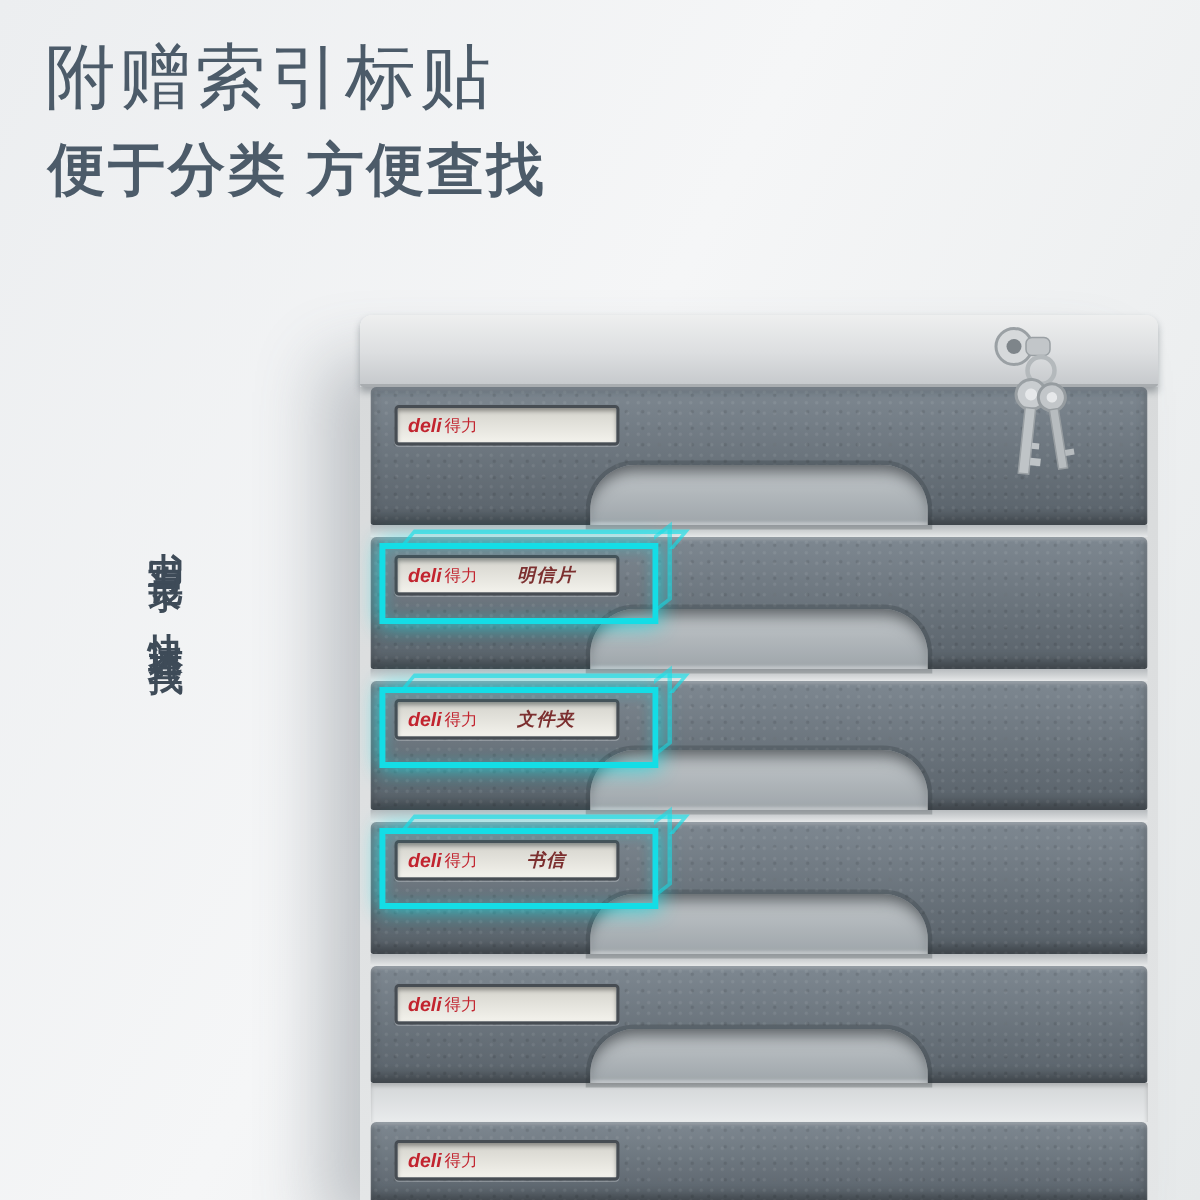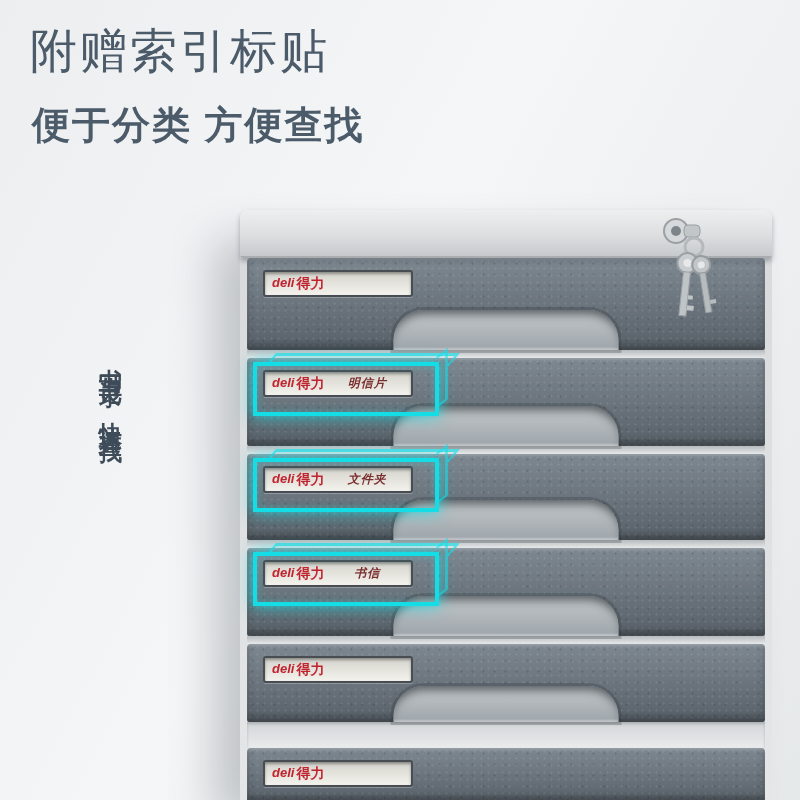--- a/index.html
+++ b/index.html
@@ -11,21 +11,21 @@
     font-family:"Liberation Sans",sans-serif;
   }
 
   
   .title{
     position:absolute;left:30px;top:20px;margin:0;
     font-size:47px;font-weight:400;letter-spacing:3px;
     color:var(--title-color,#4c5b69);
   }
   .subtitle{
-    position:absolute;left:32px;top:100px;margin:0;
+    position:absolute;left:32px;top:88px;margin:0;
     font-size:38px;font-weight:700;letter-spacing:2px;
     color:var(--title-color,#4c5b69);
   }
   .corner{
     position:absolute;right:26px;top:24px;text-align:right;
     font-size:13px;font-weight:600;letter-spacing:2px;color:#59646e;line-height:1.6;
   }
   .corner .slash{display:block;margin-top:10px;font-weight:400;}
 
   
@@ -82,26 +82,26 @@
   .d4{height:88px;} .d5{height:78px;} .d6{flex:1 1 auto;}
 
   .label-slot{
     position:absolute;left:16px;top:12px;width:150px;height:27px;
     display:flex;align-items:center;gap:6px;padding:0 7px;box-sizing:border-box;
     background:linear-gradient(#d4d3cc,#f3f2ec);
     border:2px solid #474d53;border-radius:3px;
     box-shadow:inset 0 2px 3px rgba(0,0,0,.35),0 1px 0 rgba(255,255,255,.25);
     z-index:2;
   }
-  .brand{display:flex;align-items:flex-start;gap:2px;white-space:nowrap;}
+  .brand{display:flex;align-items:center;gap:2px;white-space:nowrap;}
   .brand-latin{
     font-size:13px;font-weight:700;font-style:italic;
     color:var(--brand-red,#c2242f);
   }
-  .brand-cn{font-size:14px;font-weight:700;color:var(--brand-red,#c2242f);}
+  .brand-cn{font-size:11px;font-weight:400;color:var(--brand-red,#c2242f);}
   .label-text{
     flex:1;text-align:center;
     font-family:"DejaVu Serif",serif;font-style:italic;font-weight:700;
     font-size:12px;letter-spacing:1px;color:var(--label-ink,#7c2f2f);
   }
 
   .hl-box{
     position:absolute;left:6px;top:4px;width:178px;height:46px;
     border:4px solid var(--accent-cyan,#14dde6);
     box-shadow:0 0 14px rgba(18,223,232,.85),inset 0 0 10px rgba(18,223,232,.30);

